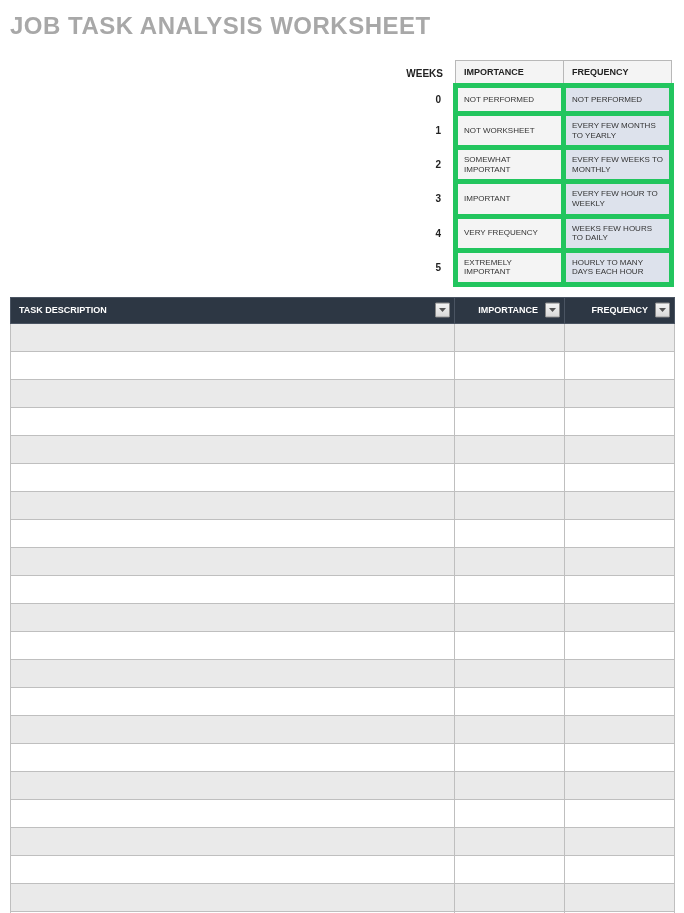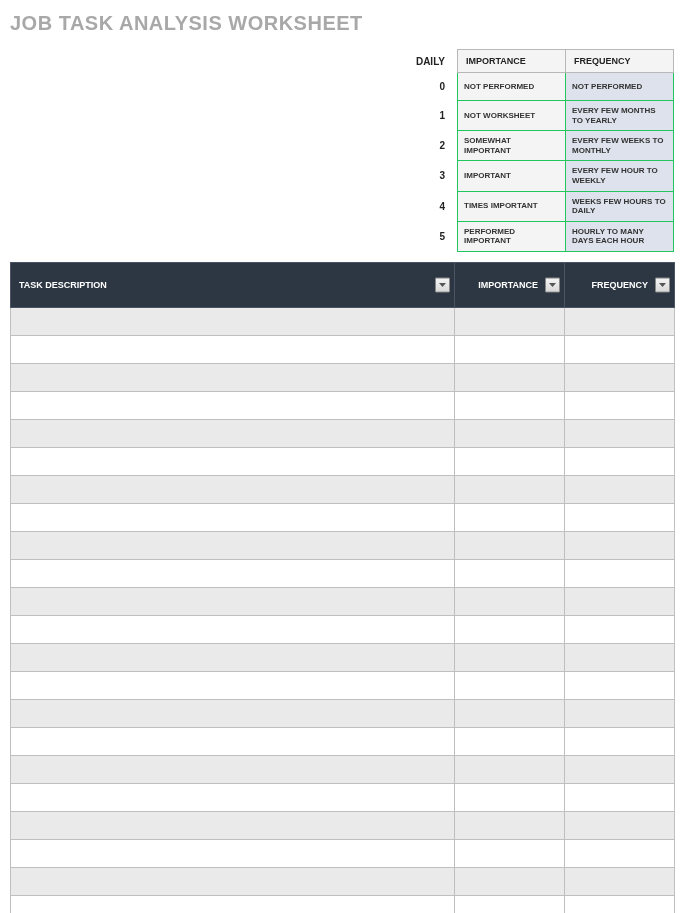--- a/index.html
+++ b/index.html
@@ -7,25 +7,25 @@
     margin: 0;
     padding: 0;
   }
   body {
     font-family: Arial, Helvetica, sans-serif;
     background: #ffffff;
     width: 684px;
     padding: 12px 10px;
   }
   .page-title {
-    font-size: 20px;
+    font-size: 24px;
     font-weight: bold;
     color: #a8a8a8;
     letter-spacing: 0.5px;
-    margin-bottom: 14px;
+    margin-bottom: 20px;
   }
 
   
   .scales-wrap {
     display: flex;
     justify-content: flex-end;
     margin-bottom: 10px;
   }
   .scales-table {
     border-collapse: collapse;
@@ -54,24 +54,24 @@
     font-weight: bold;
     color: #222;
     text-align: right;
     padding: 4px 12px 4px 0;
     border: none;
     vertical-align: middle;
   }
   .scales-table td.cell-imp,
   .scales-table td.cell-freq {
     font-size: 8px;
-    font-weight: bold;
+    font-weight: normal;
     color: #333;
     padding: 5px 6px;
-    border: 1px solid #22c55e;
+    border: 5px solid #22c55e;
     width: 108px;
     line-height: 1.2;
     height: 28px;
     vertical-align: middle;
   }
   .scales-table td.cell-imp {
     background: #f4f4f4;
   }
   .scales-table td.cell-freq {
     background: #dde2ec;
@@ -81,21 +81,21 @@
   .main-table {
     width: 100%;
     border-collapse: collapse;
     table-layout: fixed;
   }
   .main-table thead th {
     background: #2d3744;
     color: #ffffff;
     font-size: 9px;
     font-weight: bold;
-    padding: 17px 8px;
+    padding: 7px 8px;
     border: 1px solid #4a5462;
     position: relative;
     height: 26px;
   }
   .main-table thead th.col-task {
     text-align: left;
     width: 444px;
   }
   .main-table thead th.col-imp {
     text-align: right;
@@ -140,21 +140,21 @@
 </style>
 </head>
 <body>
 
 <h1 class="page-title">JOB TASK ANALYSIS WORKSHEET</h1>
 
 <div class="scales-wrap">
   <table class="scales-table">
     <thead>
       <tr>
-        <th class="scales-label">DAILY</th>
+        <th class="scales-label">WEEKS</th>
         <th class="col-head">IMPORTANCE</th>
         <th class="col-head">FREQUENCY</th>
       </tr>
     </thead>
     <tbody id="scales-body">
         <tr>
           <td class="num">0</td>
           <td class="cell-imp">NOT PERFORMED</td>
           <td class="cell-freq">NOT PERFORMED</td>
         </tr>
@@ -168,26 +168,26 @@
           <td class="cell-imp">SOMEWHAT IMPORTANT</td>
           <td class="cell-freq">EVERY FEW WEEKS TO MONTHLY</td>
         </tr>
         <tr>
           <td class="num">3</td>
           <td class="cell-imp">IMPORTANT</td>
           <td class="cell-freq">EVERY FEW HOUR TO WEEKLY</td>
         </tr>
         <tr>
           <td class="num">4</td>
-          <td class="cell-imp">TIMES IMPORTANT</td>
+          <td class="cell-imp">VERY FREQUENCY</td>
           <td class="cell-freq">WEEKS FEW HOURS TO DAILY</td>
         </tr>
         <tr>
           <td class="num">5</td>
-          <td class="cell-imp">PERFORMED IMPORTANT</td>
+          <td class="cell-imp">EXTREMELY IMPORTANT</td>
           <td class="cell-freq">HOURLY TO MANY DAYS EACH HOUR</td>
         </tr>
       </tbody>
   </table>
 </div>
 
 <table class="main-table">
   <thead>
     <tr>
       <th class="col-task">

